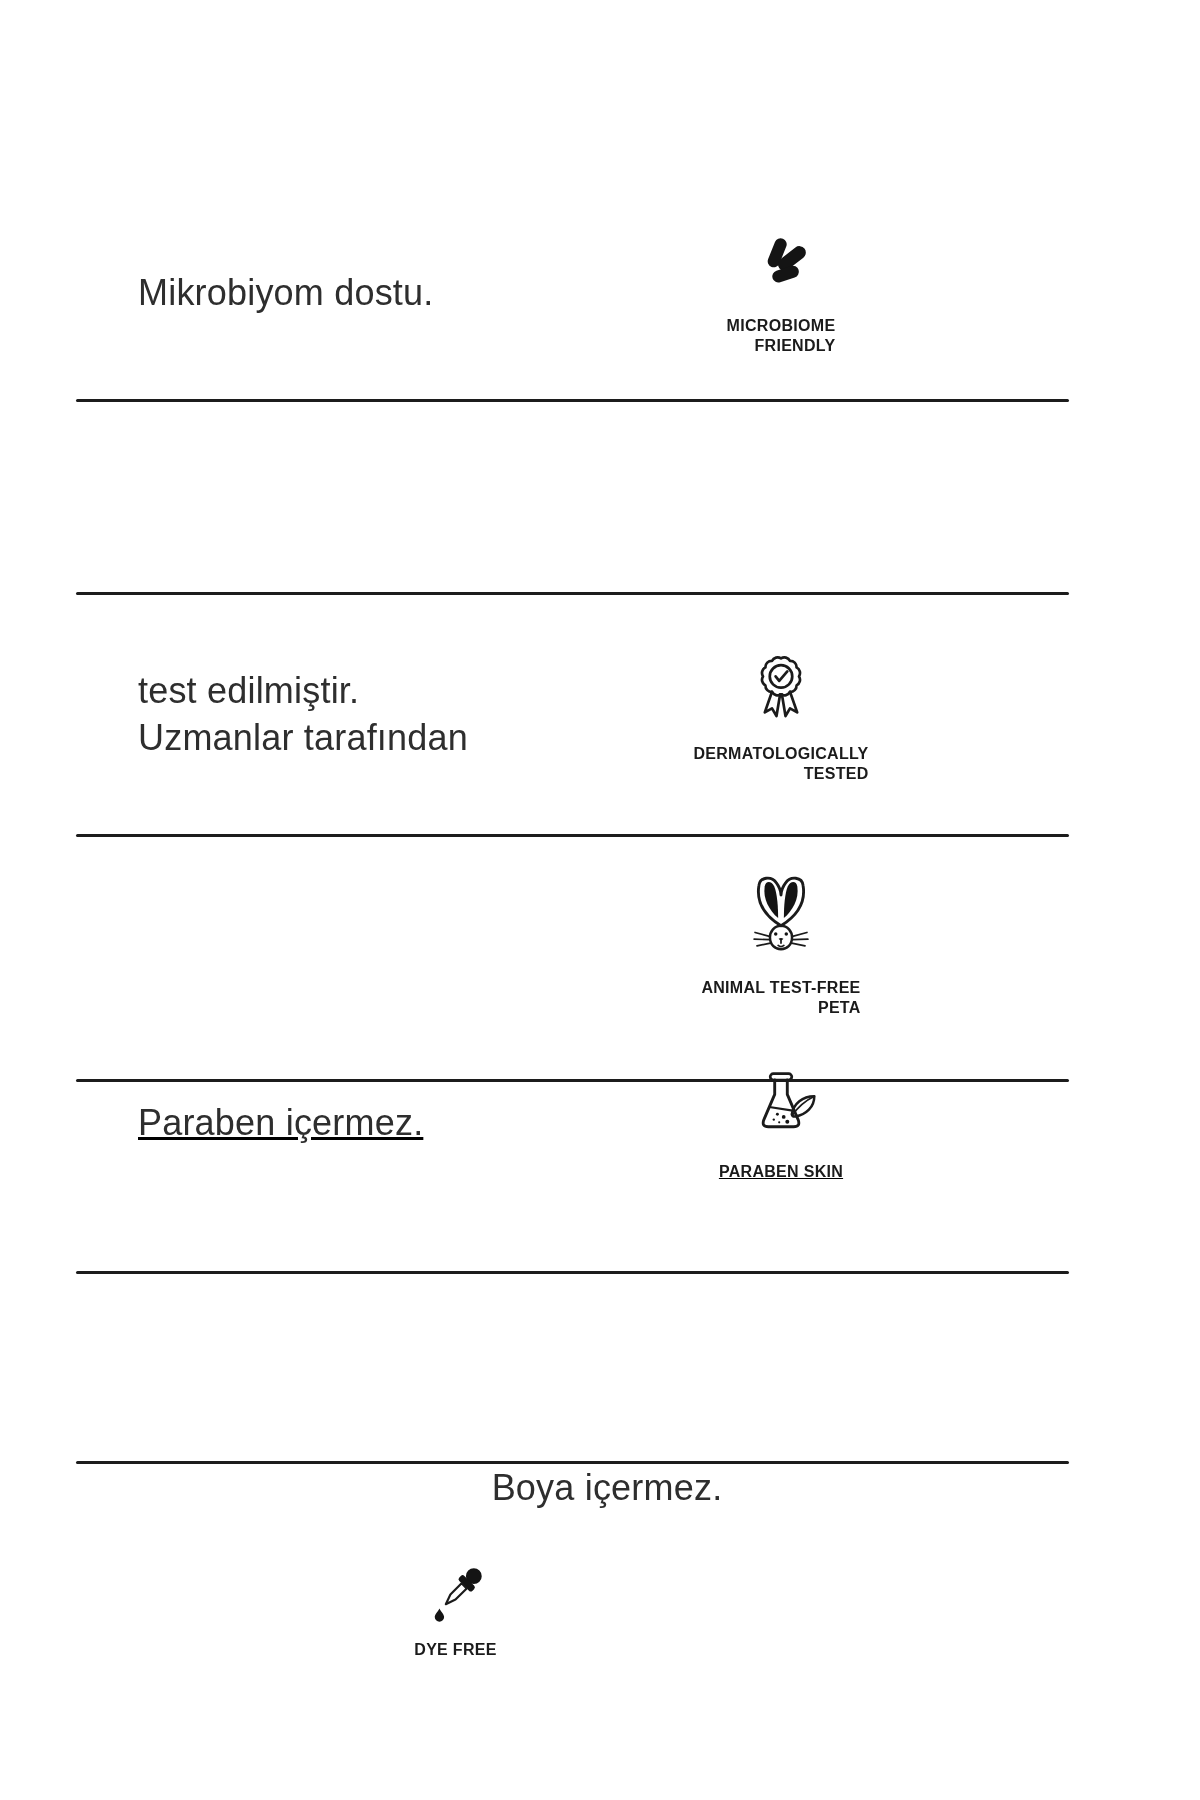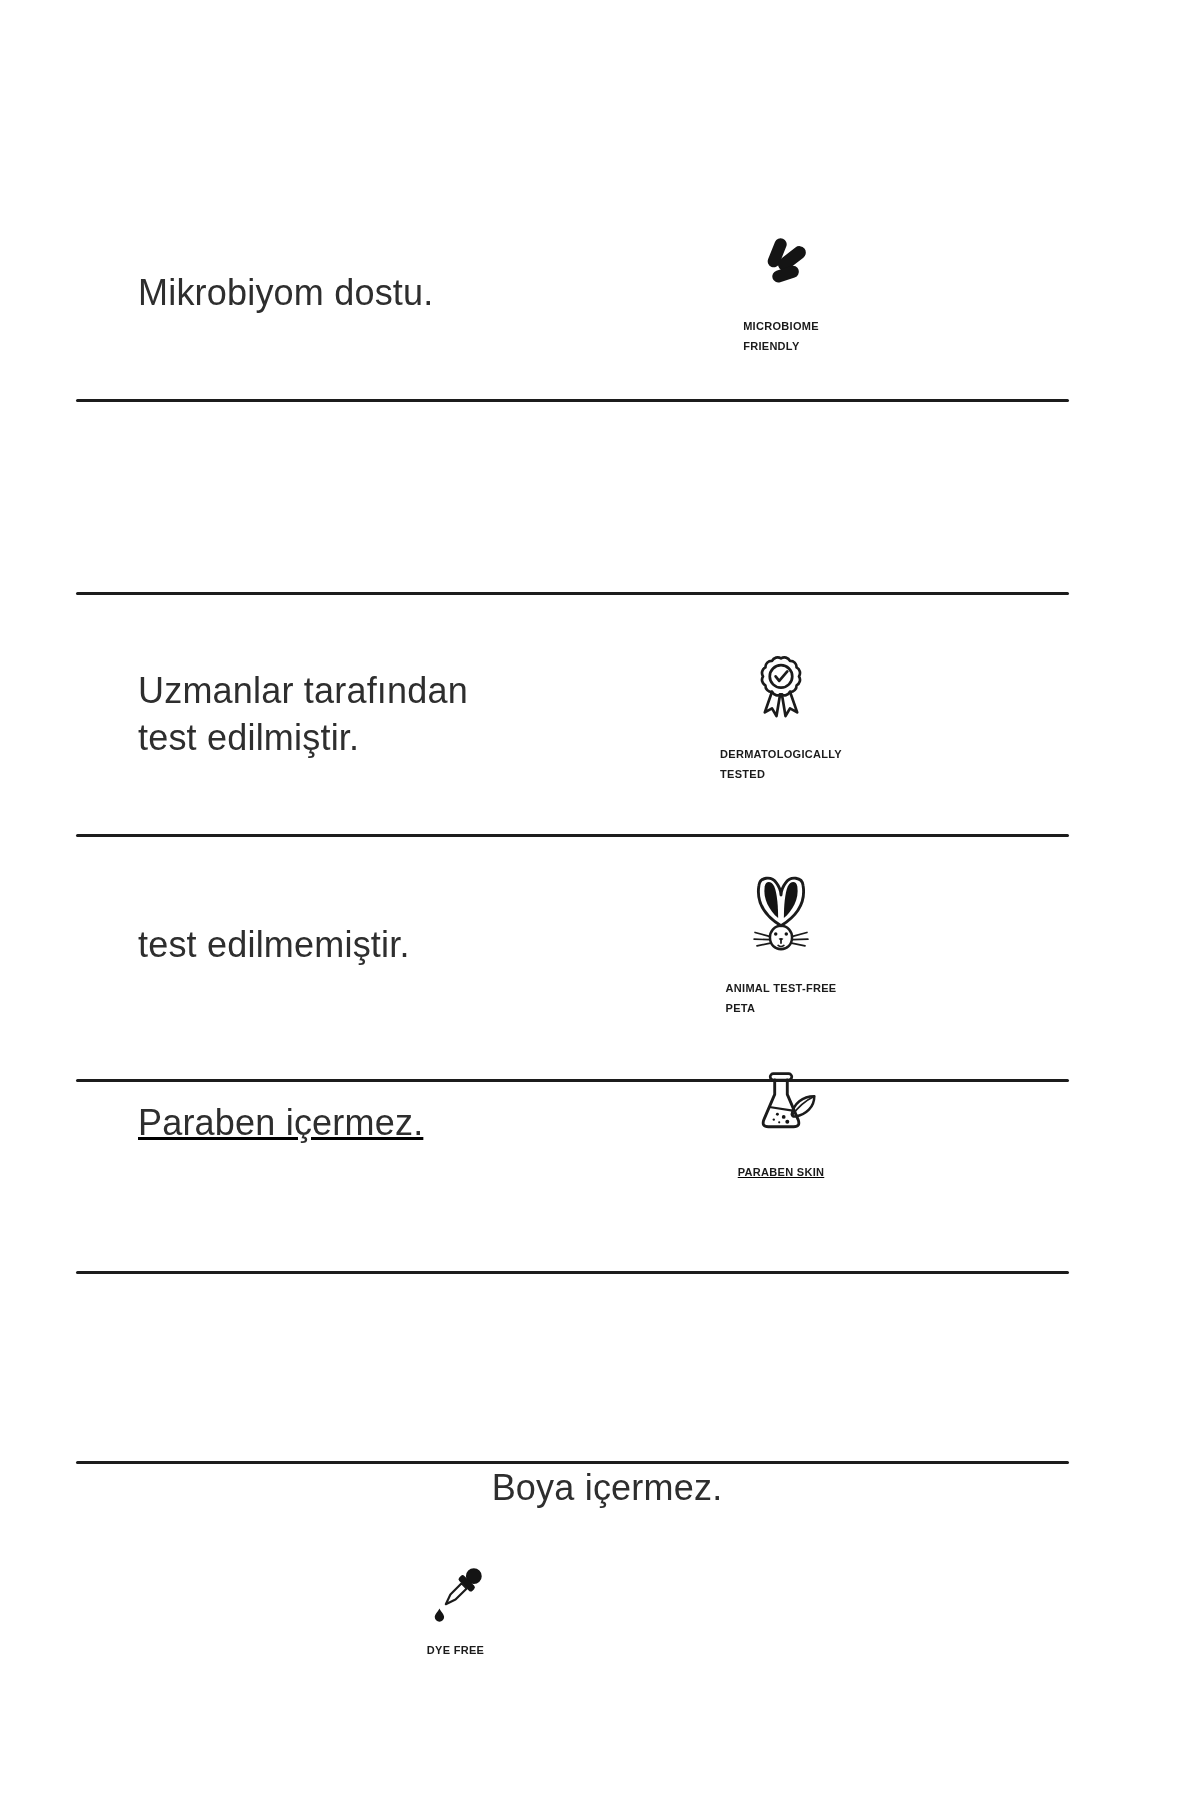--- a/index.html
+++ b/index.html
@@ -3,21 +3,21 @@
 <meta charset="utf-8">
 <style>
   html,body{margin:0;padding:0;background:#ffffff;}
   #canvas{position:relative;width:1200px;height:1800px;background:#ffffff;overflow:hidden;
           font-family:"Liberation Sans", sans-serif;}
   .row{position:absolute;left:0;width:1076px;display:flex;align-items:center;justify-content:space-between;gap:16px;}
   .feature-text{margin-left:138px;font-size:36px;line-height:47px;color:#2e2e2e;font-weight:400;
                 letter-spacing:0.2px;}
   .icon-col{width:260px;margin-right:165px;display:flex;flex-direction:column;align-items:center;}
   .icon-wrap{display:flex;align-items:center;justify-content:center;}
-  .icon-caption{margin-top:10px;text-align:left;font-size:11px;font-weight:bold;line-height:20px;
+  .icon-caption{margin-top:10px;text-align:right;font-size:16px;font-weight:bold;line-height:20px;
                 color:#1b1b1b;letter-spacing:0.3px;}
   .divider{position:absolute;left:76px;width:993px;height:3px;background:#1c1c1c;border-radius:2px;}
   .ic{stroke:#1b1b1b;fill:none;stroke-width:3.2;stroke-linecap:round;stroke-linejoin:round;}
   .icfill{fill:#141414;stroke:none;}
 </style>
 </head>
 <body>
 
 <div id="canvas">
 
@@ -38,22 +38,22 @@
         <div>FRIENDLY</div>
       </div>
     </div>
   </div>
   <div class="divider" style="top:399px;"></div>
 
   <div class="divider" style="top:592px;"></div>
 
   <div class="row" style="top:595px;height:238px;">
     <div class="feature-text">
+      <div>test edilmiştir.</div>
       <div>Uzmanlar tarafından</div>
-      <div>test edilmiştir.</div>
     </div>
     <div class="icon-col">
       <span class="icon-wrap">
         <svg width="90" height="90" viewBox="0 0 100 100">
           <path class="ic" style="stroke-width:3" d="M70,36 A7,7 0 0 1 67.3,46 A7,7 0 0 1 60,53.3 A7,7 0 0 1 50,56 A7,7 0 0 1 40,53.3 A7,7 0 0 1 32.7,46 A7,7 0 0 1 30,36 A7,7 0 0 1 32.7,26 A7,7 0 0 1 40,18.7 A7,7 0 0 1 50,16 A7,7 0 0 1 60,18.7 A7,7 0 0 1 67.3,26 A7,7 0 0 1 70,36 Z"></path>
           <path class="ic" style="stroke-width:3" fill="#ffffff" d="M40,53 L32,76 L40,71.5 L45,80 L49,56"></path>
           <path class="ic" style="stroke-width:3" fill="#ffffff" d="M60,53 L68,76 L60,71.5 L55,80 L51,56"></path>
           <circle class="ic" style="stroke-width:3" cx="50" cy="36" r="12.5" fill="#ffffff"></circle>
           <polyline class="ic" style="stroke-width:3" points="44,36 48,41 57,30.5"></polyline>
         </svg>
@@ -61,21 +61,20 @@
       <div class="icon-caption">
         <div>DERMATOLOGICALLY</div>
         <div>TESTED</div>
       </div>
     </div>
   </div>
   <div class="divider" style="top:834px;"></div>
 
   <div class="row" style="top:837px;height:215px;">
     <div class="feature-text">
-      <div>test edilmemiştir.</div>
     </div>
     <div class="icon-col">
       <span class="icon-wrap">
         <svg width="96" height="96" viewBox="0 0 100 100">
           <path class="ic" style="stroke-width:3" d="M50,56 C34,46 24,32 27,14 C28,5 40,4 45,11 C48,15 50,20 50,24 C50,20 52,15 55,11 C60,4 72,5 73,14 C76,32 66,46 50,56 Z"></path>
           <path class="icfill" d="M47,48 C38,40 31,28 33,15 C34,9 40,9 43,15 C46,22 47,36 47,48 Z"></path>
           <path class="icfill" d="M53,48 C62,40 69,28 67,15 C66,9 60,9 57,15 C54,22 53,36 53,48 Z"></path>
           <path class="ic" style="stroke-width:2.6" d="M50,56 C43,56 38.5,62 38.5,68 C38.5,76 44,80.5 50,80.5 C56,80.5 61.5,76 61.5,68 C61.5,62 57,56 50,56 Z"></path>
           <circle class="icfill" cx="44.5" cy="64.5" r="1.8"></circle>
           <circle class="icfill" cx="55.5" cy="64.5" r="1.8"></circle>

